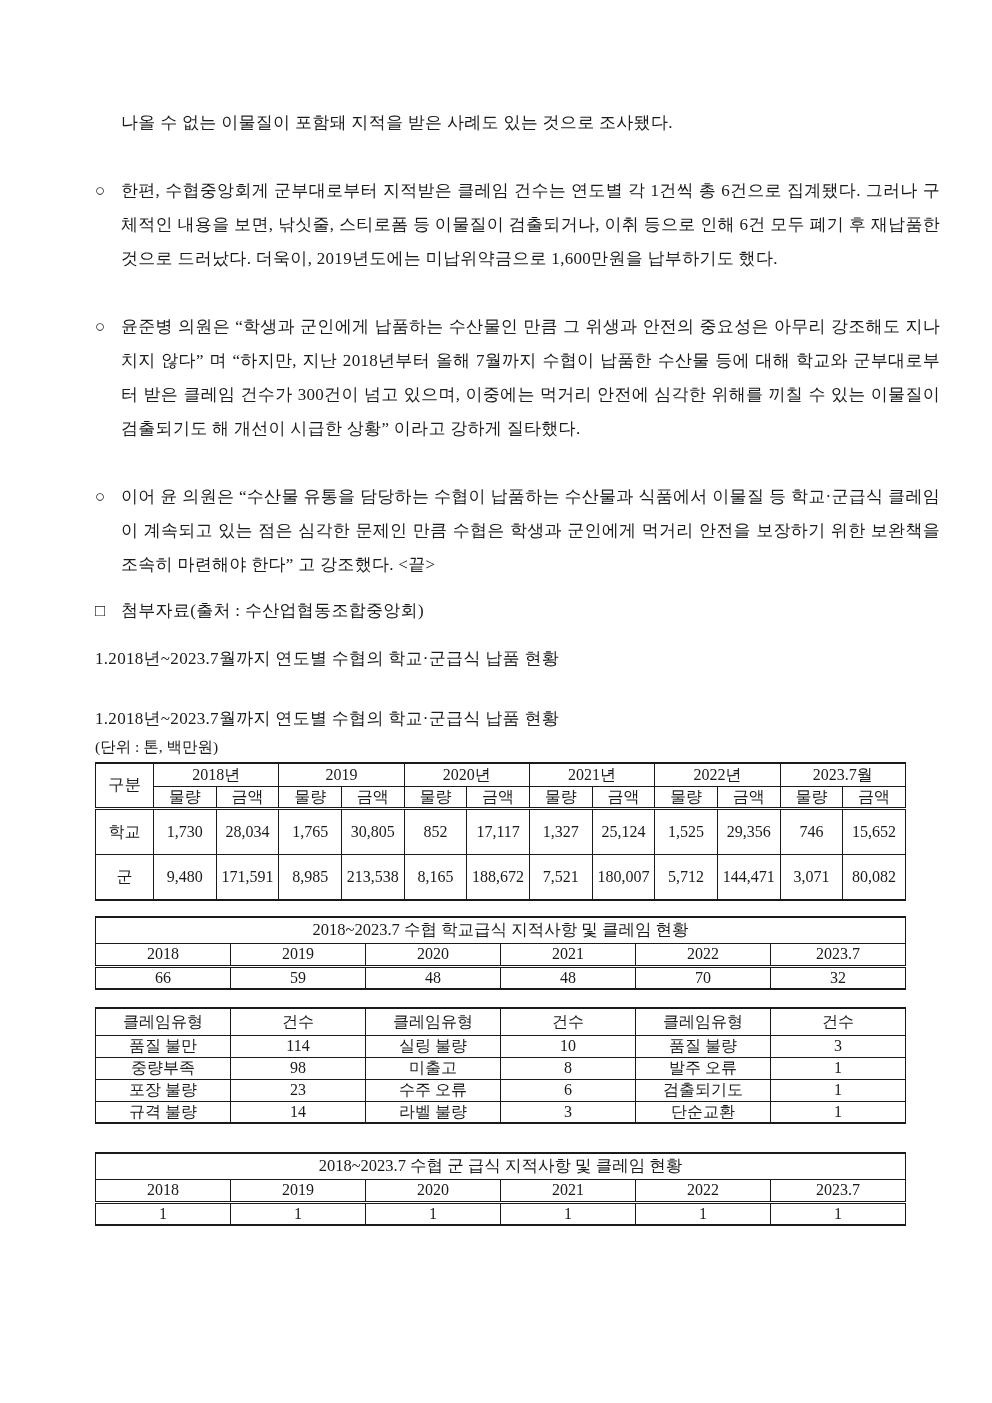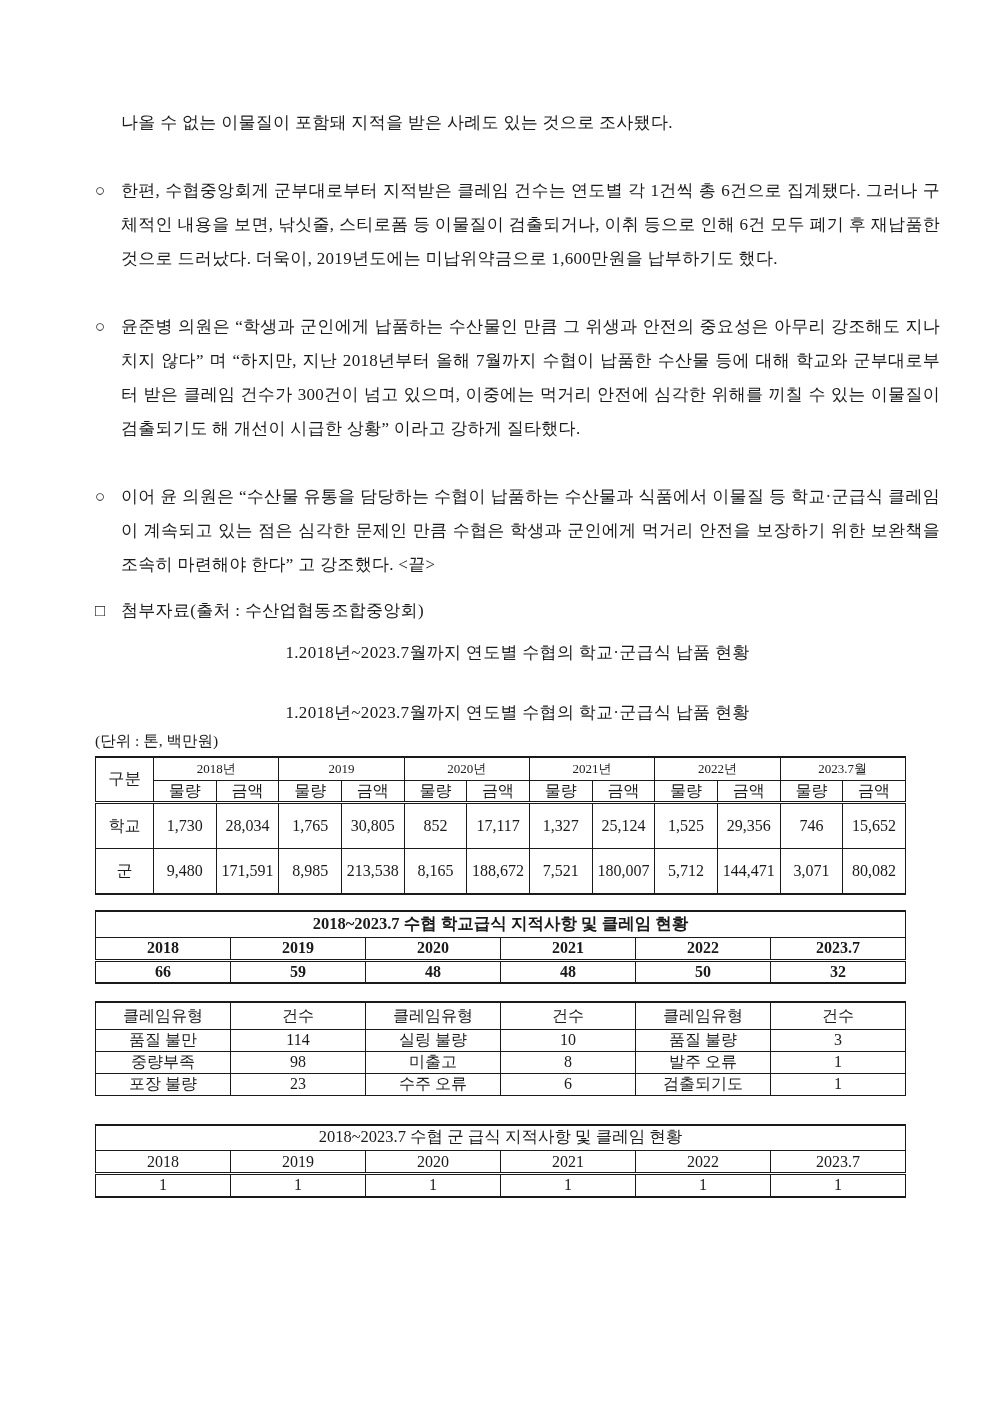--- a/index.html
+++ b/index.html
@@ -18,47 +18,47 @@
     font-size: 17px;
     line-height: 34px;
     text-align: justify;
     margin: 0 0 34px 0;
     letter-spacing: 0.3px;
   }
   .hang { padding-left: 26px; text-indent: -26px; }
   .indent { padding-left: 26px; }
   .marker { display: inline-block; width: 26px; text-indent: 0; }
   .p-last { margin-bottom: 12px; }
-  .attach { margin-bottom: 8px; }
-  .title-line { font-size: 17px; line-height: 34px; margin: 0; letter-spacing: 0.3px; text-align: center; }
+  .attach { margin-bottom: 14px; }
+  .title-line { font-size: 17px; line-height: 34px; margin: 0; letter-spacing: 0.3px; }
   .title-repeat { margin-top: 26px; }
   .unit-note { font-size: 15.5px; line-height: 22px; text-align: left; margin: 0 0 4px 0; }
 
   table { width: 810px; border-collapse: collapse; table-layout: fixed; }
   td {
     border: 1px solid #1a1a1a;
     text-align: center;
     vertical-align: middle;
     padding: 0 2px;
     font-size: 16px;
     line-height: 1.25;
     overflow: hidden;
     white-space: nowrap;
   }
   .tbl tr.row-top td { border-top: 2px solid #1a1a1a; }
   .tbl tr.row-bottom td { border-bottom: 2px solid #1a1a1a; }
   td.dbl { border-bottom: 3px double #1a1a1a; }
 
   .tbl1 { margin-bottom: 15px; }
-  .tbl1 .yh td { height: 23px; font-size: 13px; }
+  .tbl1 .yh td { height: 23px; font-size: 16px; }
   .tbl1 .sh td { height: 22px; }
   .tbl1 .dr td { height: 46px; }
   .tbl1 td.corner { font-size: 16.5px; }
 
-  .tbl2 { margin-bottom: 17px; font-weight: bold; }
+  .tbl2 { margin-bottom: 17px; }
   .tbl3 { margin-bottom: 28px; }
   .tbl2 td.ttl, .tbl4 td.ttl { height: 26px; font-size: 16.5px; }
   .tbl2 .yr td, .tbl4 .yr td { height: 23px; }
   .tbl2 .vals td, .tbl4 .vals td { height: 23px; }
 
   .tbl3 .hd td { height: 27px; }
   .tbl3 .r td { height: 22px; }
 </style>
 </head>
 <body>
@@ -164,21 +164,21 @@
       <td class="dbl">2020</td>
       <td class="dbl">2021</td>
       <td class="dbl">2022</td>
       <td class="dbl">2023.7</td>
     </tr>
     <tr class="vals row-bottom">
       <td>66</td>
       <td>59</td>
       <td>48</td>
       <td>48</td>
-      <td>50</td>
+      <td>70</td>
       <td>32</td>
     </tr>
   </tbody>
     </table>
 
   <table class="tbl tbl3">
     <colgroup>
         <col span="6" style="width:135px">
       </colgroup>
     <tbody>
@@ -207,20 +207,28 @@
       <td>1</td>
     </tr>
     <tr class="r">
       <td>포장 불량</td>
       <td>23</td>
       <td>수주 오류</td>
       <td>6</td>
       <td>검출되기도</td>
       <td>1</td>
     </tr>
+    <tr class="r row-bottom">
+      <td>규격 불량</td>
+      <td>14</td>
+      <td>라벨 불량</td>
+      <td>3</td>
+      <td>단순교환</td>
+      <td>1</td>
+    </tr>
   </tbody>
     </table>
 
   <table class="tbl tbl4">
     <colgroup>
         <col span="6" style="width:135px">
       </colgroup>
     <tbody>
         <tr class="row-top">
       <td colspan="6" class="ttl">2018~2023.7 수협 군 급식 지적사항 및 클레임 현황</td>

